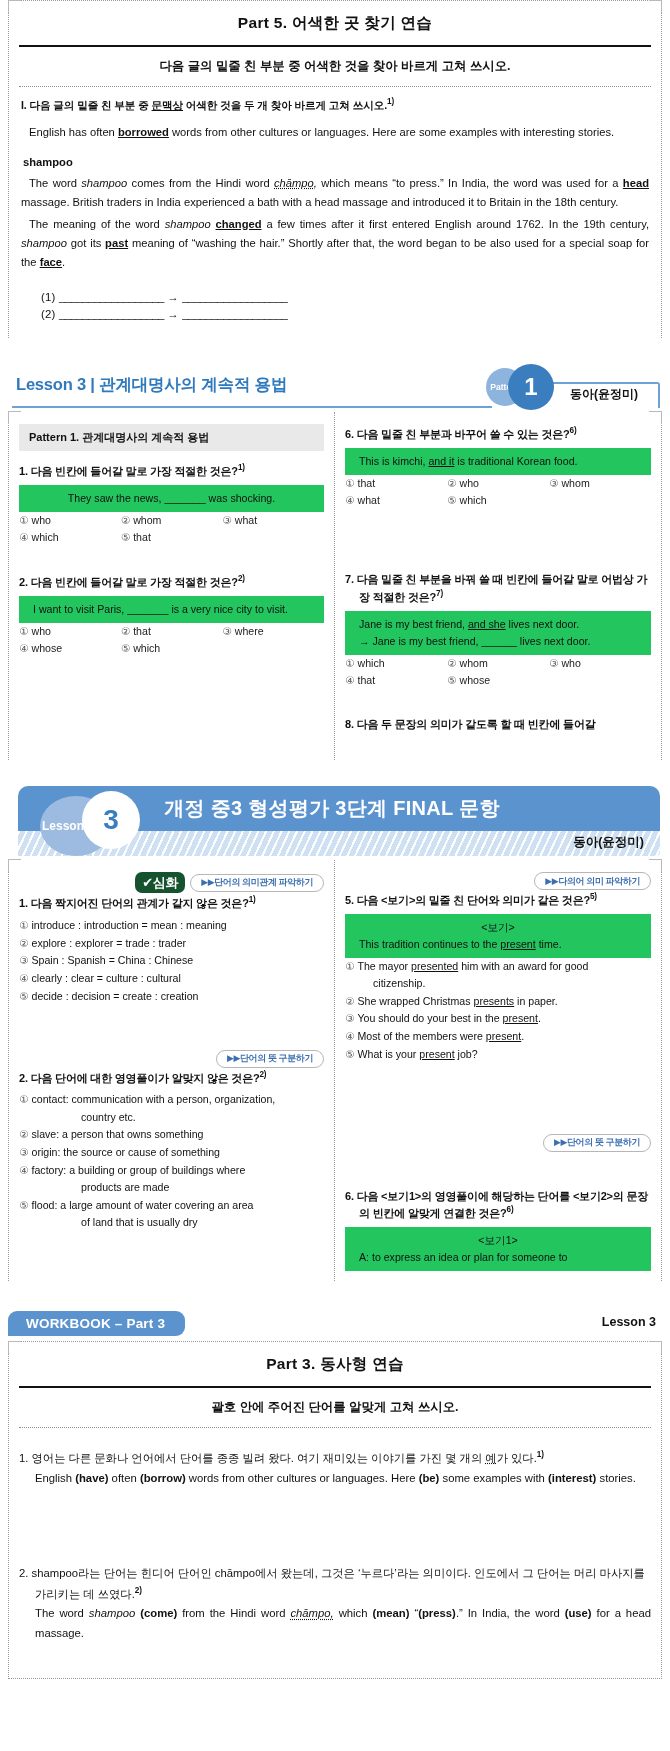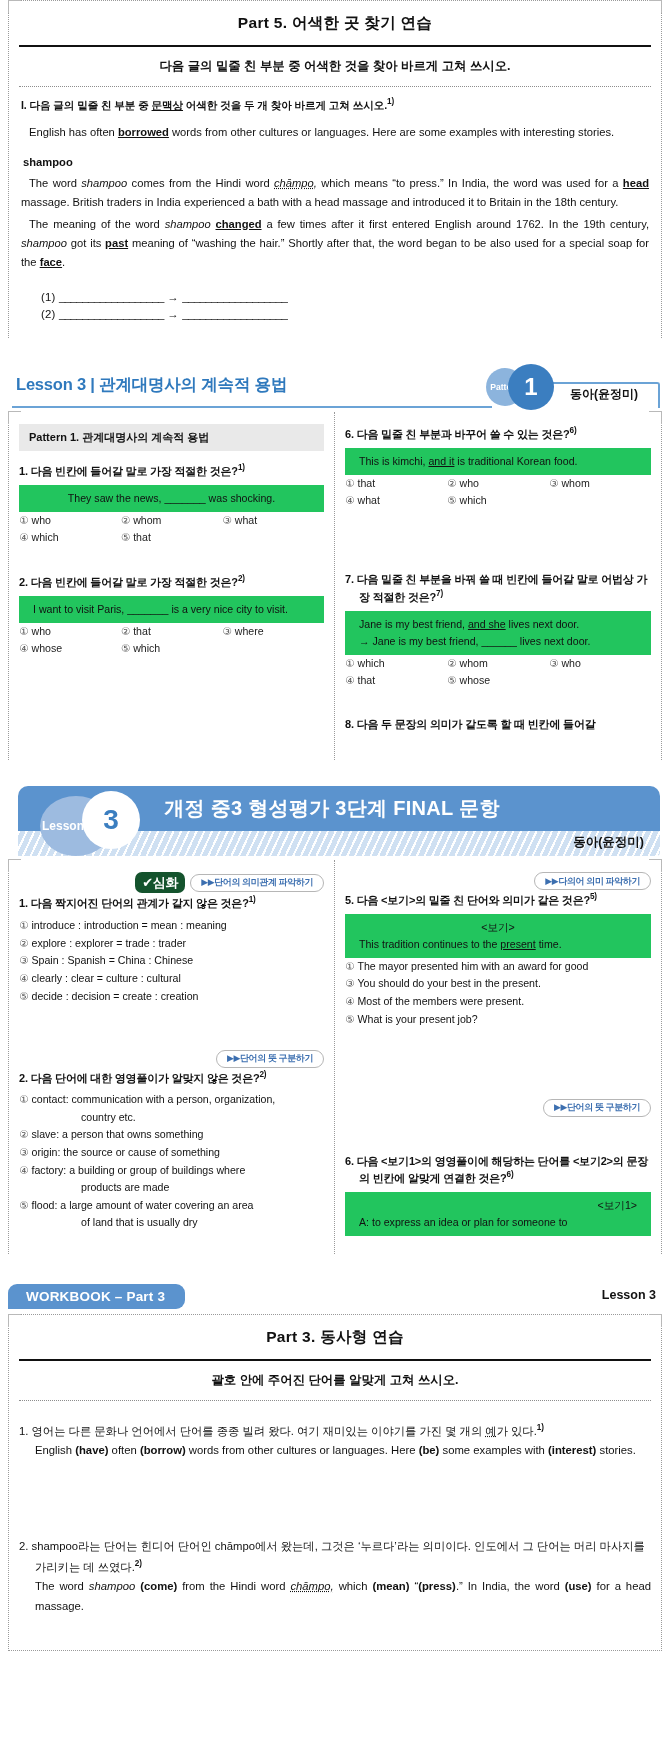--- a/index.html
+++ b/index.html
@@ -225,21 +225,21 @@
     border: 1px solid #b6b6b6; color: #3c6fb0;
     font-size: 9px; font-weight: bold;
     border-radius: 9px; padding: 1.5px 10px;
     letter-spacing: -.4px;
     background: #fff;
   }
   .olist { font-size: 10.6px; line-height: 1.63; }
   .olist .li { padding-left: 14px; text-indent: -14px; margin-bottom: .5px; }
   .olist .li .cn { color: #555; margin-right: 3px; }
   .olist .li .cont { display: block; padding-left: 48px; text-indent: 0; }
-  .olist .li .u { }
+  .olist .li .u { text-decoration: underline; }
 
   
   .wb-head { position: relative; margin: 30px 8px 0 8px; height: 30px; }
   .wb-tab {
     position: absolute; left: 0; top: 0;
     background: #5b93ce; color: #fff;
     font-weight: bold; font-size: 13.5px;
     padding: 5px 20px 5px 18px;
     border-top-left-radius: 9px; border-top-right-radius: 9px;
     border-bottom-right-radius: 9px;
@@ -456,37 +456,38 @@
         <span class="badge-out">▶▶다의어 의미 파악하기</span>
       </div>
       <div class="qnum">
         <span>5. 다음 &lt;보기&gt;의 밑줄 친 단어와 의미가 같은 것은?</span><span class="sup">5)</span>
       </div>
       <div class="stembox">
         <div style="text-align:center">&lt;보기&gt;</div>
         <div><span>This tradition continues to the </span><span class="u">present</span><span> time.</span></div>
       </div>
       <div class="olist">
-        <div class="li"><span class="cn">①</span><span>The mayor </span><span class="u">presented</span><span> him with an award for good</span></div>
+        <div class="li"><span class="cn">①</span><span>The mayor </span><span class="u">presented</span><span> him with an award for good</span><span class="cont" style="padding-left:14px">citizenship.</span></div>
+        <div class="li"><span class="cn">②</span><span>She wrapped Christmas </span><span class="u">presents</span><span> in paper.</span></div>
         <div class="li"><span class="cn">③</span><span>You should do your best in the </span><span class="u">present</span><span>.</span></div>
         <div class="li"><span class="cn">④</span><span>Most of the members were </span><span class="u">present</span><span>.</span></div>
         <div class="li"><span class="cn">⑤</span><span>What is your </span><span class="u">present</span><span> job?</span></div>
       </div>
 
       <div class="gap lg"></div>
       <div class="gap"></div>
 
       <div class="badgerow">
         <span class="badge-out">▶▶단어의 뜻 구분하기</span>
       </div>
       <div class="qnum ind2">
         <span>6. 다음 &lt;보기1&gt;의 영영풀이에 해당하는 단어를 &lt;보기2&gt;의 문장의 빈칸에 알맞게 연결한 것은?</span><span class="sup">6)</span>
       </div>
       <div class="stembox">
-        <div style="text-align:right">&lt;보기1&gt;</div>
+        <div style="text-align:center">&lt;보기1&gt;</div>
         <div>A: to express an idea or plan for someone to</div>
       </div>
     </div>
   </div>
 
   <div class="wb-head">
     <div class="wb-tab">WORKBOOK – Part 3</div>
     <div class="wb-lesson">Lesson 3</div>
   </div>
 

